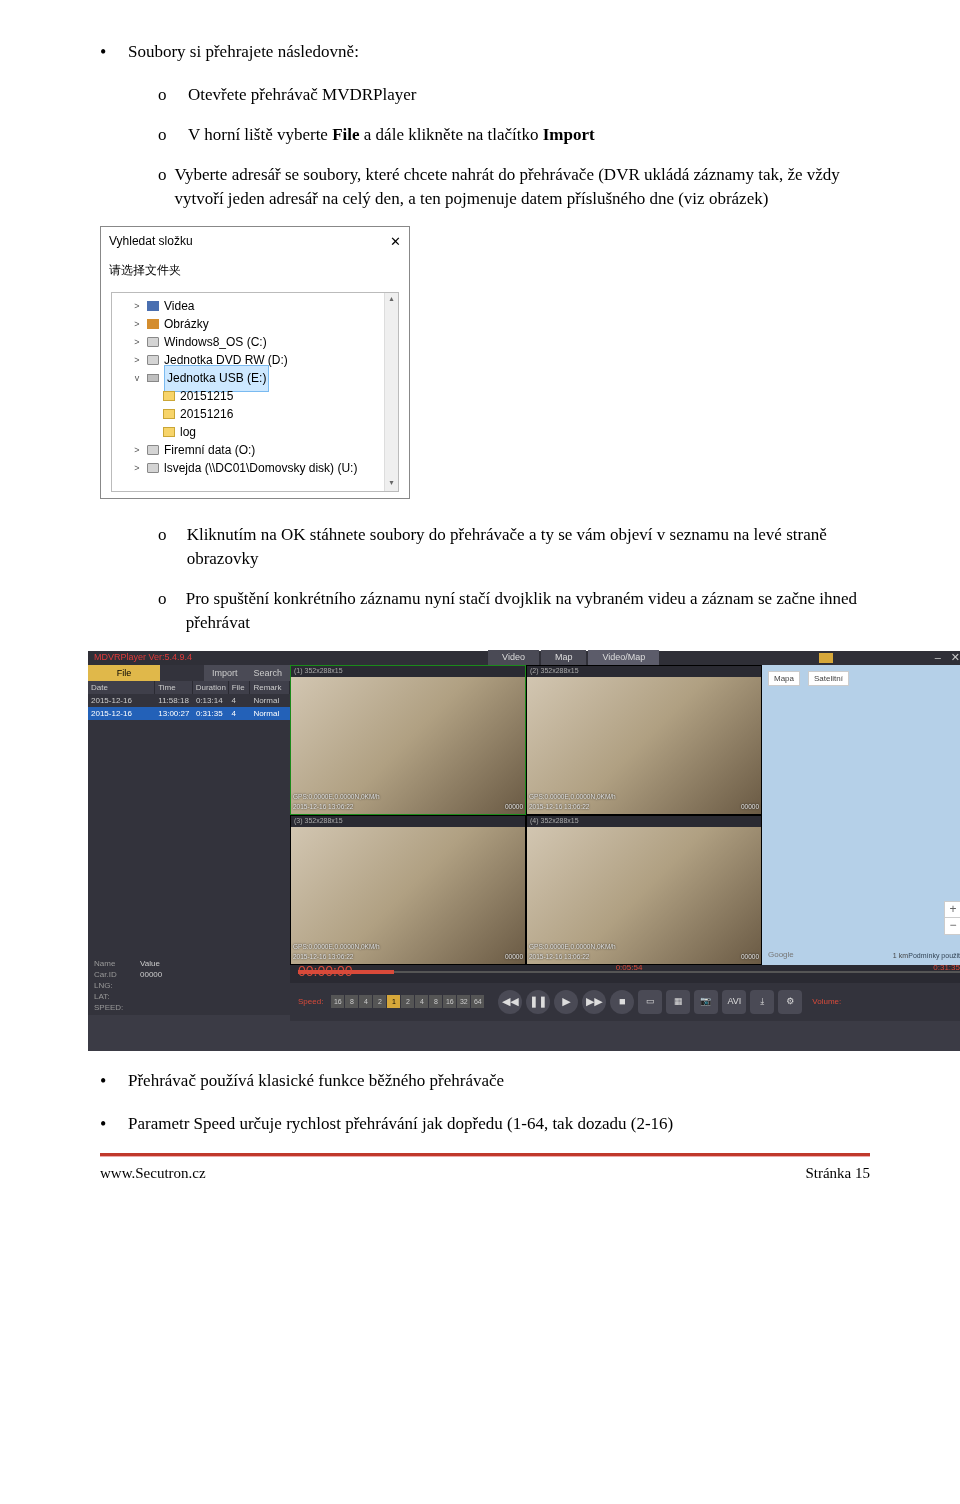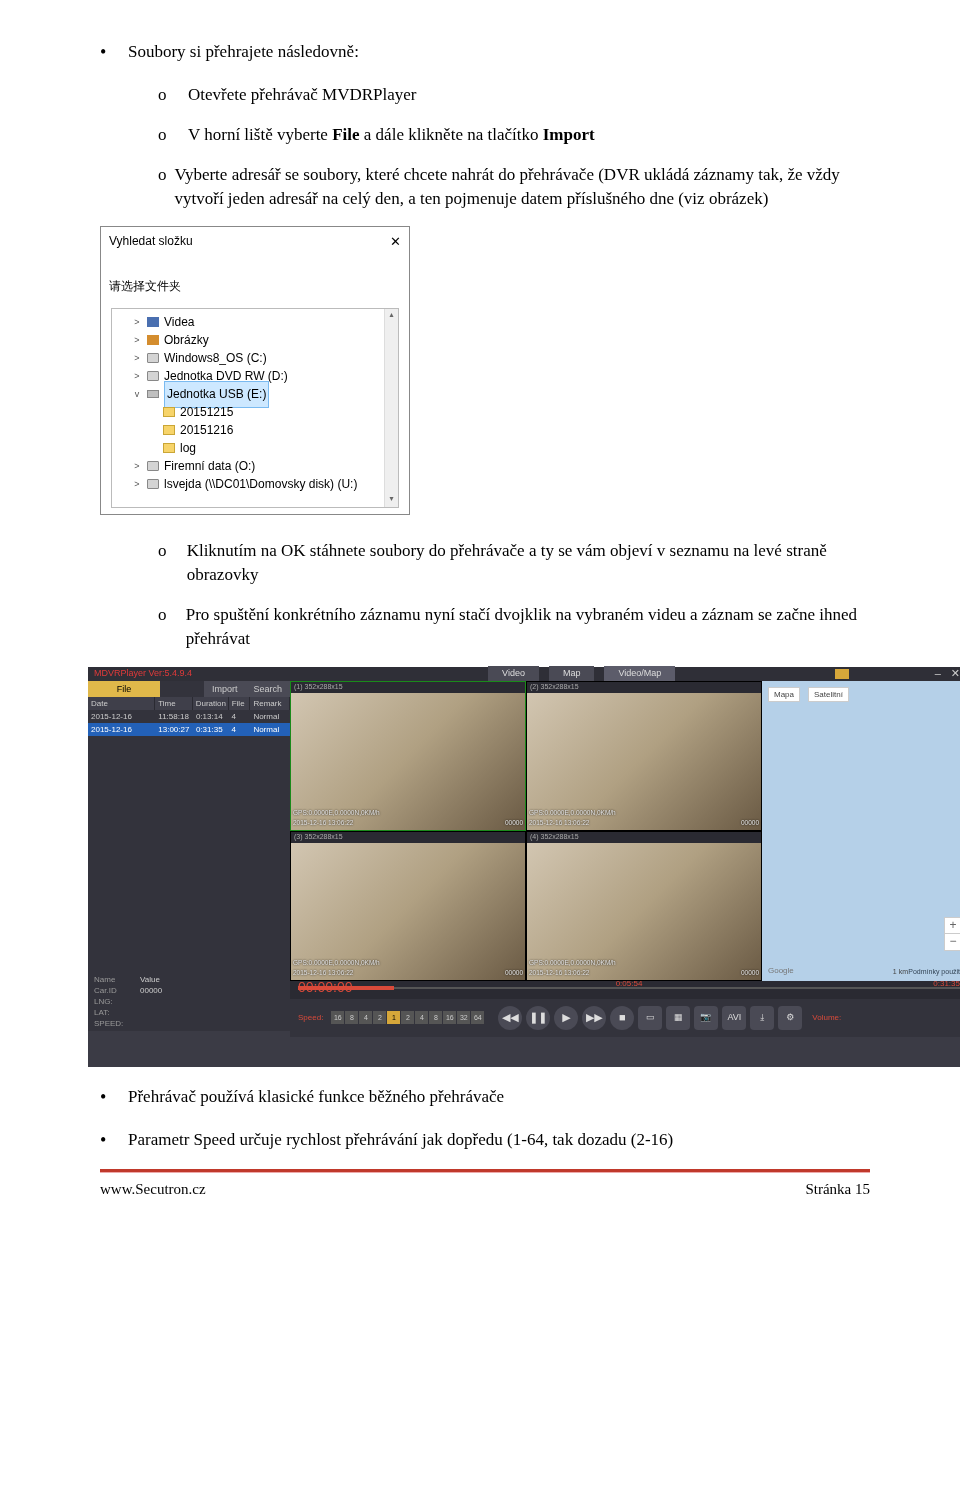--- a/index.html
+++ b/index.html
@@ -10,21 +10,21 @@
   .bullet-l2 { display: flex; margin: 6px 0 16px 58px; }
   .bullet-l2 .b { width: 30px; }
   .bullet-l2b { display: flex; margin: 10px 0 16px 58px; }
   .bullet-l2b .b { width: 30px; }
   .bold { font-weight: bold; }
 
   
   .dialog { width: 310px; margin: 8px 0 24px 0; border: 1px solid #888; font-family: "Segoe UI", sans-serif; font-size: 12px; background: #fff; }
   .dialog-title { display: flex; justify-content: space-between; padding: 6px 8px; }
   .dialog-title .x { font-size: 13px; }
-  .dialog-sub { padding: 4px 8px 8px 8px; margin-top: 16px; }
+  .dialog-sub { padding: 4px 8px 8px 8px; }
   .tree-wrap { margin: 6px 10px; border: 1px solid #bbb; height: 200px; overflow: hidden; position: relative; }
   .tree-inner { padding: 4px 2px; }
   .tree-row { display: flex; align-items: center; height: 18px; padding-left: 4px; gap: 4px; }
   .tree-row .chev { width: 10px; color: #555; font-size: 9px; text-align: center; }
   .tree-row .ico { width: 14px; height: 14px; display: inline-flex; align-items: center; justify-content: center; }
   .tree-row .lbl { white-space: nowrap; }
   .tree-row.sel .lbl { background: #cde8ff; border: 1px solid #7abaf0; padding: 4px 2px; }
   .indent1 { padding-left: 18px; }
   .indent2 { padding-left: 34px; }
   .ico-folder { background: #f7d46a; border: 1px solid #caa636; width: 12px; height: 10px; }
@@ -35,21 +35,21 @@
   .tree-scroll { position: absolute; right: 0; top: 0; bottom: 0; width: 14px; background: #efefef; border-left: 1px solid #ddd; }
   .tree-scroll .up, .tree-scroll .dn { height: 14px; font-size: 8px; text-align: center; color: #666; }
   .tree-scroll .dn { position: absolute; bottom: 0; width: 100%; }
   .dialog-btns { text-align: right; padding: 10px 14px 12px 0; }
   .dialog-btns button { font-family: "Segoe UI", sans-serif; font-size: 11.5px; background: #e9e9e9; border: 1px solid #aeaeae; width: 70px; height: 22px; margin-left: 6px; }
 
   
   .player { width: 880px; height: 400px; background: #3b3b45; font-family: Arial, sans-serif; font-size: 9px; color: #ccc; position: relative; margin: 4px 0 18px -12px; }
   .p-top { display: flex; align-items: center; height: 14px; background: #2f2f37; font-size: 9px; }
   .p-top .brand { color: #e03a3a; padding: 4px 6px; }
-  .p-top .tabs { display: flex; margin-left: 290px; gap: 10px; text-align: center; }
+  .p-top .tabs { display: flex; margin-left: 290px; gap: 2px; text-align: center; }
   .p-top .tab { background: #4a4a55; padding: 1px 14px; font-size: 9px; color: #ddd; }
   .p-top .tab.on { background: #5c5c6a; }
   .p-top .cam { width: 14px; height: 10px; background: #d6a73a; margin-left: 160px; }
   .p-top .right { margin-left: auto; display: flex; gap: 10px; padding-right: 8px; font-size: 11px; }
   .p-body { display: flex; height: 300px; }
   .p-left { width: 202px; background: #33333c; }
   .p-left-top { display: flex; height: 16px; }
   .p-left-top .file { width: 72px; background: #e0b84a; color: #000; text-align: center; font-size: 9px; line-height: 16px; }
   .p-left-top .imp, .p-left-top .sch { background: #4a4a55; padding: 0 8px; line-height: 16px; font-size: 9px; }
   .p-left-top .sp { flex: 1; }

